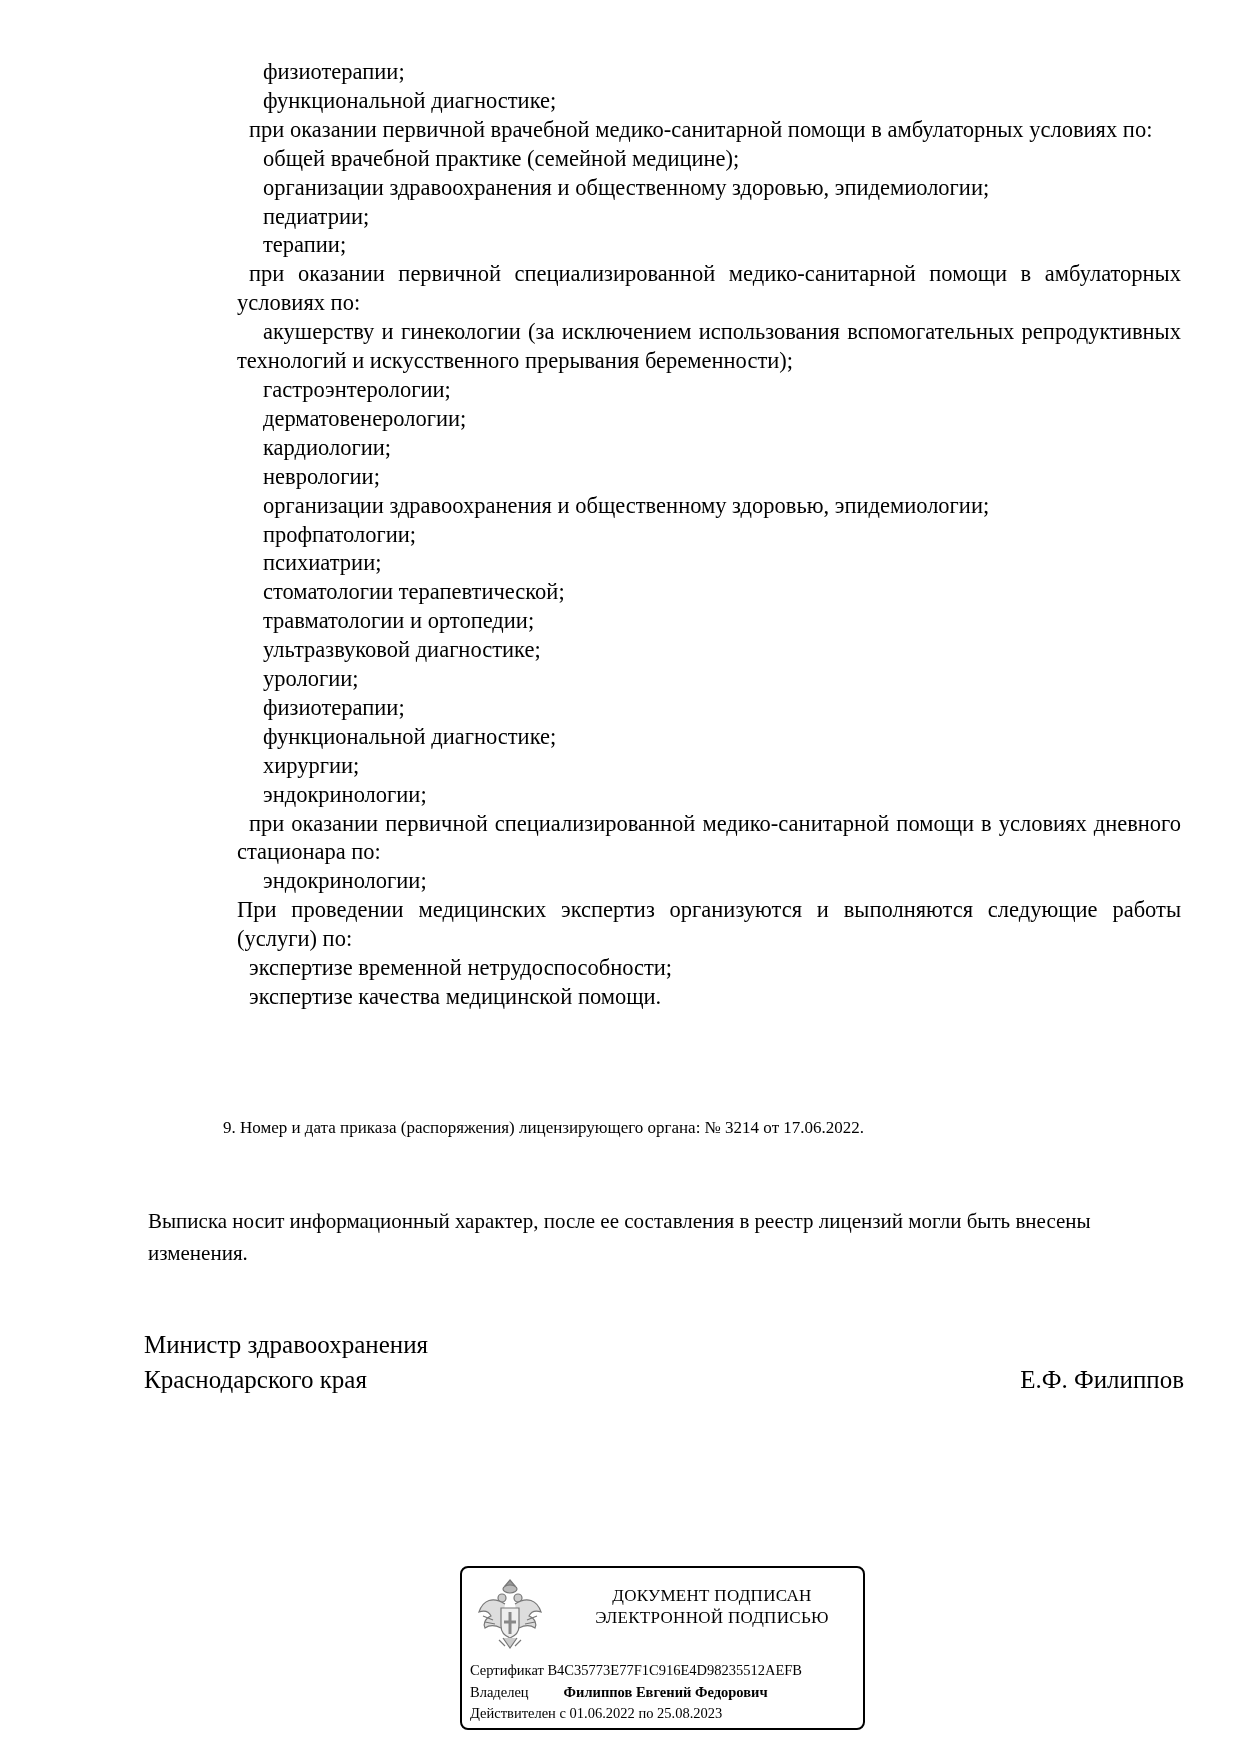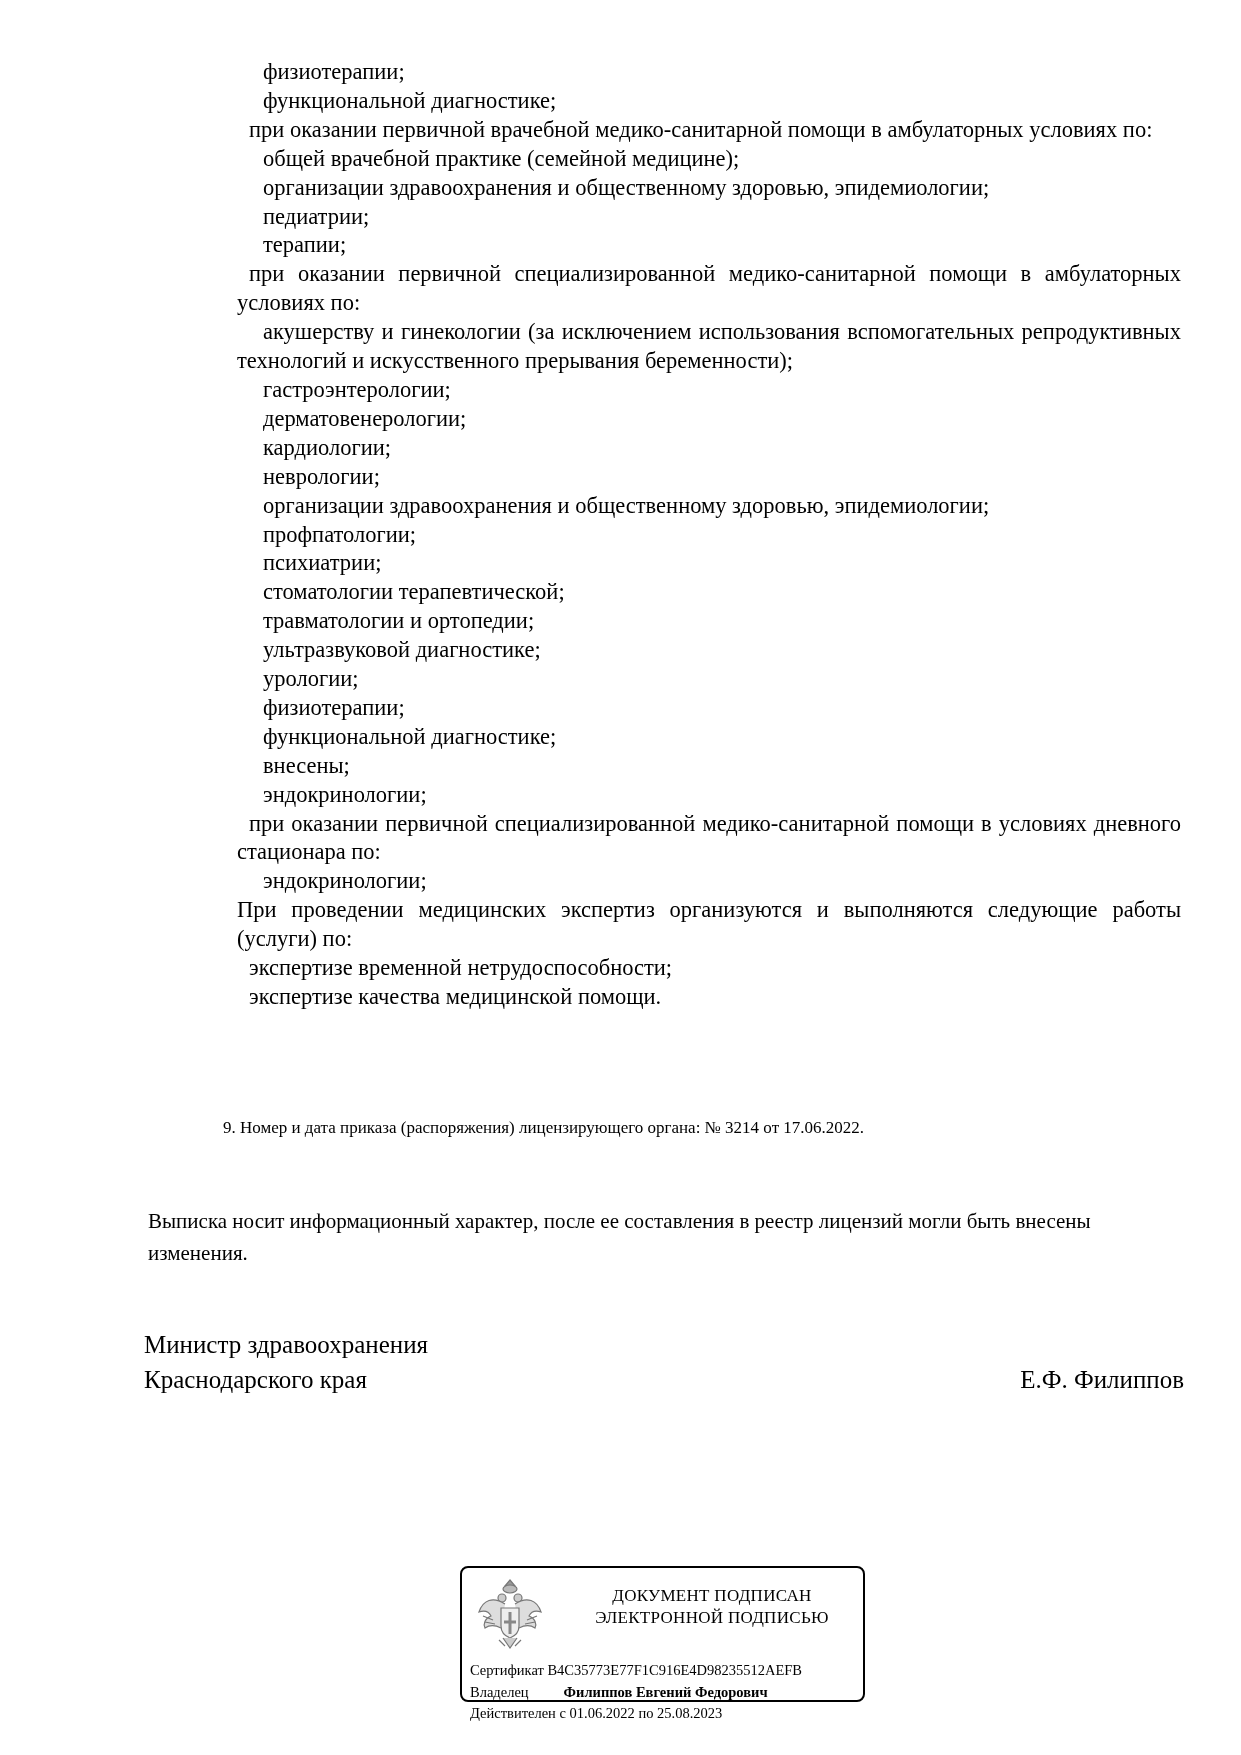--- a/index.html
+++ b/index.html
@@ -9,21 +9,21 @@
   .body-block { position: absolute; left: 237px; top: 58px; width: 944px; font-size: 22.5px; line-height: 28.9px; }
   .ln { white-space: nowrap; }
   .ind2 { padding-left: 26px; }
   .ind1 { padding-left: 12px; }
   .just { text-align: justify; text-align-last: left; white-space: normal; }
   .just-first { text-indent: 12px; }
   .item9 { position: absolute; left: 223px; top: 1113px; font-size: 17px; line-height: 29px; white-space: nowrap; }
   .note { position: absolute; left: 148px; top: 1205px; width: 1040px; font-size: 21px; line-height: 32px; }
   .sig { position: absolute; left: 144px; top: 1327px; width: 1040px; font-size: 25px; line-height: 35px; }
   .sig .name { position: absolute; right: 0; top: 35px; }
-  .stamp { position: absolute; left: 460px; top: 1566px; width: 405px; height: 136px;
+  .stamp { position: absolute; left: 460px; top: 1566px; width: 405px; height: 164px;
            border: 2.5px solid #000; border-radius: 8px; box-sizing: border-box; }
   .stamp .emblem { position: absolute; left: 13px; top: 8px; width: 70px; height: 78px; }
   .stamp .head { position: absolute; left: 100px; top: 17px; width: 300px; text-align: center;
                  font-size: 17px; line-height: 22px; letter-spacing: 0.3px; }
   .stamp .info { position: absolute; left: 8px; top: 92px; font-size: 14.5px; line-height: 21.5px; white-space: nowrap; }
   .stamp .info b { font-weight: bold; margin-left: 35px; }
 </style>
 </head>
 <body>
 
@@ -47,21 +47,21 @@
     <div class="ln ind2">неврологии;</div>
     <div class="ln ind2">организации здравоохранения и общественному здоровью, эпидемиологии;</div>
     <div class="ln ind2">профпатологии;</div>
     <div class="ln ind2">психиатрии;</div>
     <div class="ln ind2">стоматологии терапевтической;</div>
     <div class="ln ind2">травматологии и ортопедии;</div>
     <div class="ln ind2">ультразвуковой диагностике;</div>
     <div class="ln ind2">урологии;</div>
     <div class="ln ind2">физиотерапии;</div>
     <div class="ln ind2">функциональной диагностике;</div>
-    <div class="ln ind2">внесены;</div>
+    <div class="ln ind2">хирургии;</div>
     <div class="ln ind2">эндокринологии;</div>
 
     <div class="just just-first">при оказании первичной специализированной медико-санитарной помощи в условиях дневного стационара по:</div>
     <div class="ln ind2">эндокринологии;</div>
 
     <div class="just">При проведении медицинских экспертиз организуются и выполняются следующие работы (услуги) по:</div>
     <div class="ln ind1">экспертизе временной нетрудоспособности;</div>
     <div class="ln ind1">экспертизе качества медицинской помощи.</div>
   </div>
 

